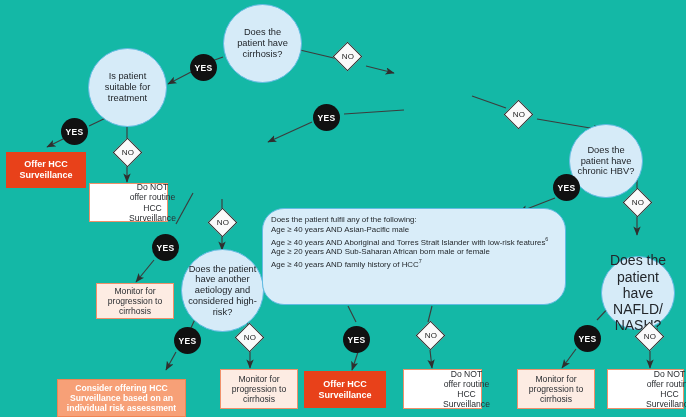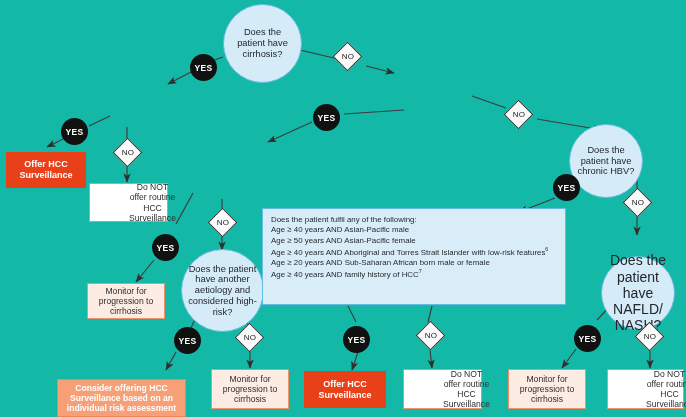--- a/index.html
+++ b/index.html
@@ -52,20 +52,21 @@
   .box-mid{
     background:#f7a077;
     border:1.2px solid #ef8553;
     color:#ffffff;
     font-weight:bold;
   }
   .box-light{
     background:#fdece3;
     border:1.2px solid #f0906a;
     color:#2a2d31;
+    margin-left:9px;
   }
   .box-light-white{
     background:#ffffff;
     border:1.2px solid #f0906a;
     color:#2a2d31;
     padding-left:48px;
   }
 
   
   .panel{
@@ -140,20 +141,23 @@
 
       <path d="M645,304 L648,322"></path>
       <path d="M650,351 L650,368" marker-end="url(#arr)"></path>
     </g>
   </svg>
 
   <div class="node circle" style="left:223px;top:4px;width:79px;height:79px;font-size:9.3px;">
     <span>Does the patient have cirrhosis?</span>
   </div>
 
+  <div class="node circle" style="left:88px;top:48px;width:79px;height:79px;font-size:9.3px;">
+    <span>Is patient suitable for treatment</span>
+  </div>
 
 
 
   <div class="node circle" style="left:181px;top:249px;width:83px;height:83px;font-size:9.3px;">
     <span>Does the patient have another aetiology and considered high-risk?</span>
   </div>
 
   <div class="node circle" style="left:569px;top:124px;width:74px;height:74px;font-size:9.3px;">
     <span>Does the patient have chronic HBV?</span>
   </div>
@@ -205,24 +209,23 @@
   <div class="node badge-no" style="left:627px;top:192px;width:21px;height:21px;font-size:8px;">
     <span>NO</span>
   </div>
   <div class="node badge-no" style="left:420px;top:325px;width:21px;height:21px;font-size:8px;">
     <span>NO</span>
   </div>
   <div class="node badge-no" style="left:639px;top:326px;width:21px;height:21px;font-size:8px;">
     <span>NO</span>
   </div>
 
-  <div class="panel" style="left:262px;top:208px;width:304px;height:97px;font-size:7.9px;">
+  <div class="panel" style="left:262px;top:208px;width:304px;height:97px;font-size:7.9px;border-radius:22px;">
     <span class="ln">Does the patient fulfil any of the following:</span>
     <span class="ln">Age ≥ 40 years AND Asian-Pacific male</span>
-    <span class="ln">Age ≥ 50 years AND Asian-Pacific female</span>
     <span class="ln"><span>Age ≥ 40 years AND Aboriginal and Torres Strait Islander with low-risk features</span><sup>6</sup></span>
     <span class="ln">Age ≥ 20 years AND Sub-Saharan African born male or female</span>
     <span class="ln"><span>Age ≥ 40 years AND family history of HCC</span><sup>7</sup></span>
   </div>
 
   <div class="node box box-strong" style="left:6px;top:152px;width:80px;height:36px;font-size:9px;">
     <span>Offer HCC Surveillance</span>
   </div>
 
   <div class="node box box-light-white" style="left:89px;top:183px;width:79px;height:39px;font-size:8.6px;">

